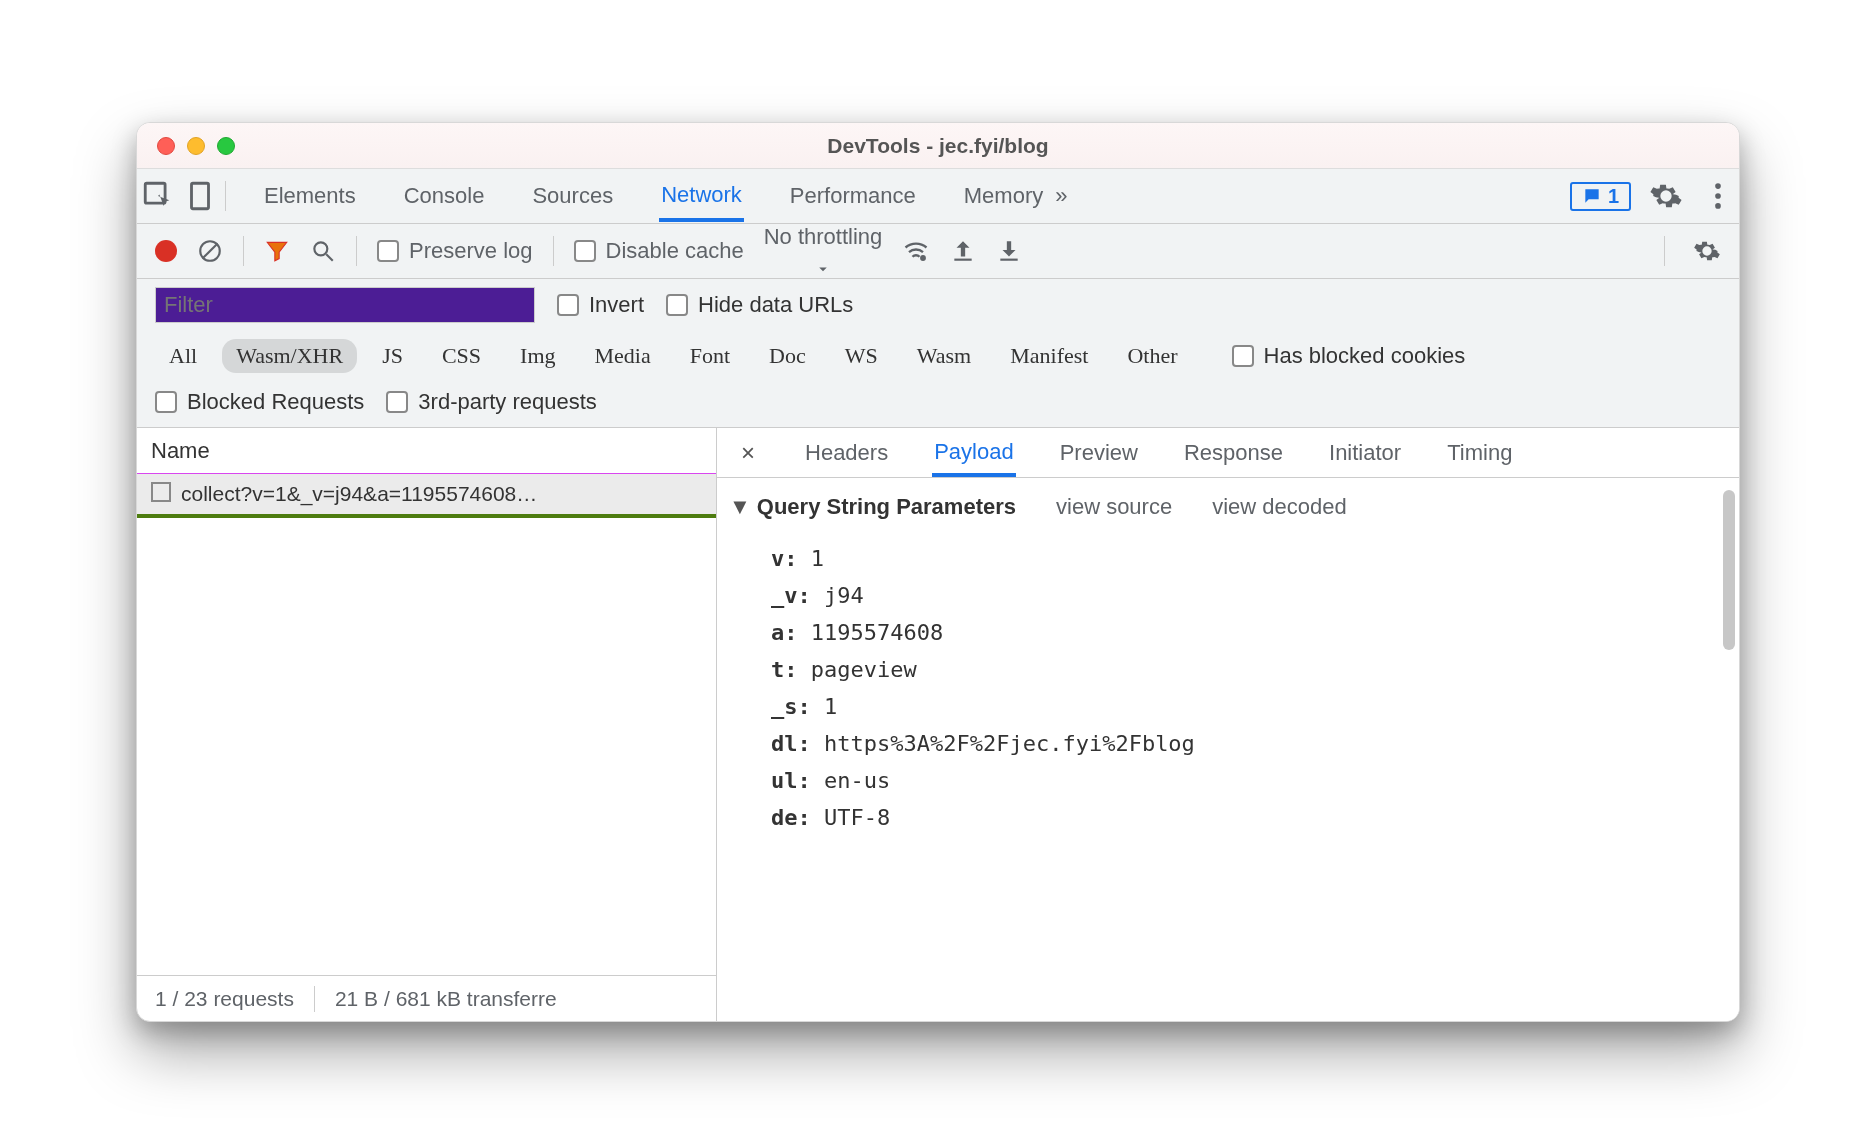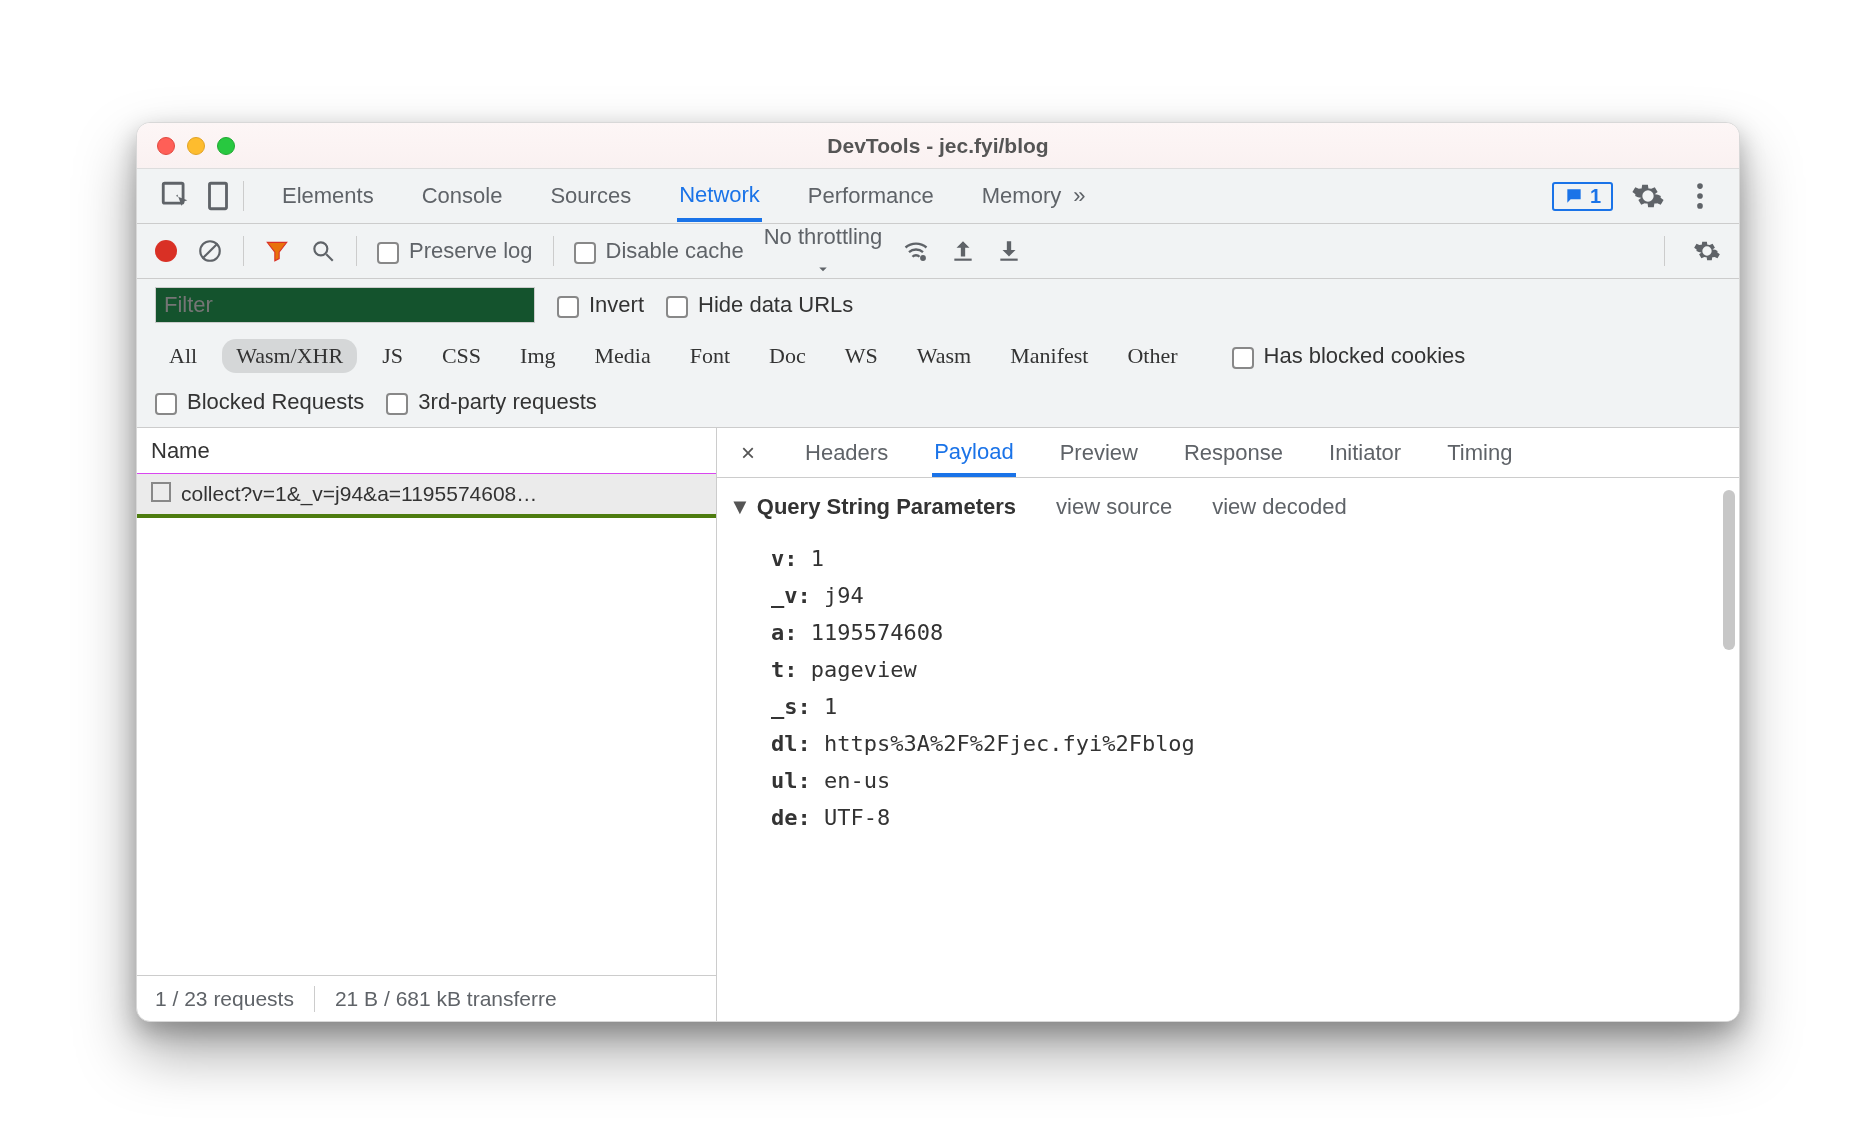--- a/index.html
+++ b/index.html
@@ -34,21 +34,21 @@
   .tl.grn { background: #28c840; border: 1px solid #20a932; }
   .wtitle { position: absolute; left: 0; right: 0; text-align: center; font-size: 21px; color: #555; font-weight: 600; }
 
   
   .tabbar {
     height: 55px;
     background: #f1f3f4;
     border-bottom: 1px solid #ccc;
     display: flex;
     align-items: center;
-    padding: 0 22px;
+    padding: 0 4px;
     gap: 8px;
     font-size: 22px;
     color: #5f6368;
   }
   .tabbar .ico { width: 34px; height: 34px; display:flex; align-items:center; justify-content:center; color:#5f6368; }
   .tabbar .tabs { display:flex; align-items:center; gap: 44px; margin-left: 28px; }
   .tabbar .tab { cursor: pointer; padding: 12px 2px; }
   .tabbar .tab.active { color:#1a73e8; border-bottom: 4px solid #1a73e8; padding-bottom: 10px; }
   .tabbar .right { margin-left: auto; display:flex; align-items:center; gap:18px; }
   .badge { display:flex; align-items:center; gap:6px; border:2px solid #1a73e8; color:#1a73e8; padding:1px 10px; border-radius:3px; font-size:20px; font-weight:600;}
@@ -59,36 +59,36 @@
     height: 55px;
     background: #f1f3f4;
     border-bottom: 1px solid #ccc;
     display:flex; align-items:center; gap: 20px;
     padding: 0 18px;
     font-size: 22px; color:#5f6368;
   }
   .rec { width:22px; height:22px; border-radius:50%; background:#d93025; }
   .nodrop svg, .filtic svg, .searchic svg { width:26px; height:26px; }
   .sep { width:1px; height:30px; background:#ccc; }
-  .chk { display:flex; align-items:flex-end; gap:10px; }
+  .chk { display:flex; align-items:center; gap:10px; }
   .chkbox { width:22px; height:22px; border:2px solid #888; border-radius:4px; background:#fff; }
   .sel { display:flex; align-items:center; gap:10px;flex-direction:column; }
   .ntoolbar .right { margin-left:auto; display:flex; align-items:center; gap:28px; }
 
   
   .filters1, .filters2, .filters3 {
     background:#f1f3f4;
     display:flex; align-items:center;
     padding: 8px 18px;
     font-size:22px; color:#333;
     gap: 22px;
   }
   .filters1 input {
     width: 380px; height: 36px; font-size:22px; padding: 2px 8px;
-    border:1px solid #ccc; background:#14532d; color:#999;
+    border:1px solid #ccc; background:#4c1d95; color:#999;
   }
   .chip { padding: 4px 14px; border-radius: 14px; cursor:pointer; color:#333;}
   .chip.active { background:#d5d7d8; }
   .filters3 { border-bottom: 1px solid #ccc; padding-bottom:12px; }
 
   
   .split { flex:1; display:flex; overflow:hidden; }
   .leftpane { width: 580px; border-right:1px solid #ccc; display:flex; flex-direction:column; }
   .lhead { height:46px; border-bottom:1px solid #d946ef; display:flex; align-items:center; padding:0 14px; font-size:22px; color:#333; }
   .reqrow { display:flex; align-items:flex-start; gap:10px; padding:8px 14px; background:#ebebeb; font-size:21px; color:#333; border-bottom:4px solid #4d7c0f; white-space:nowrap; overflow:hidden; }

